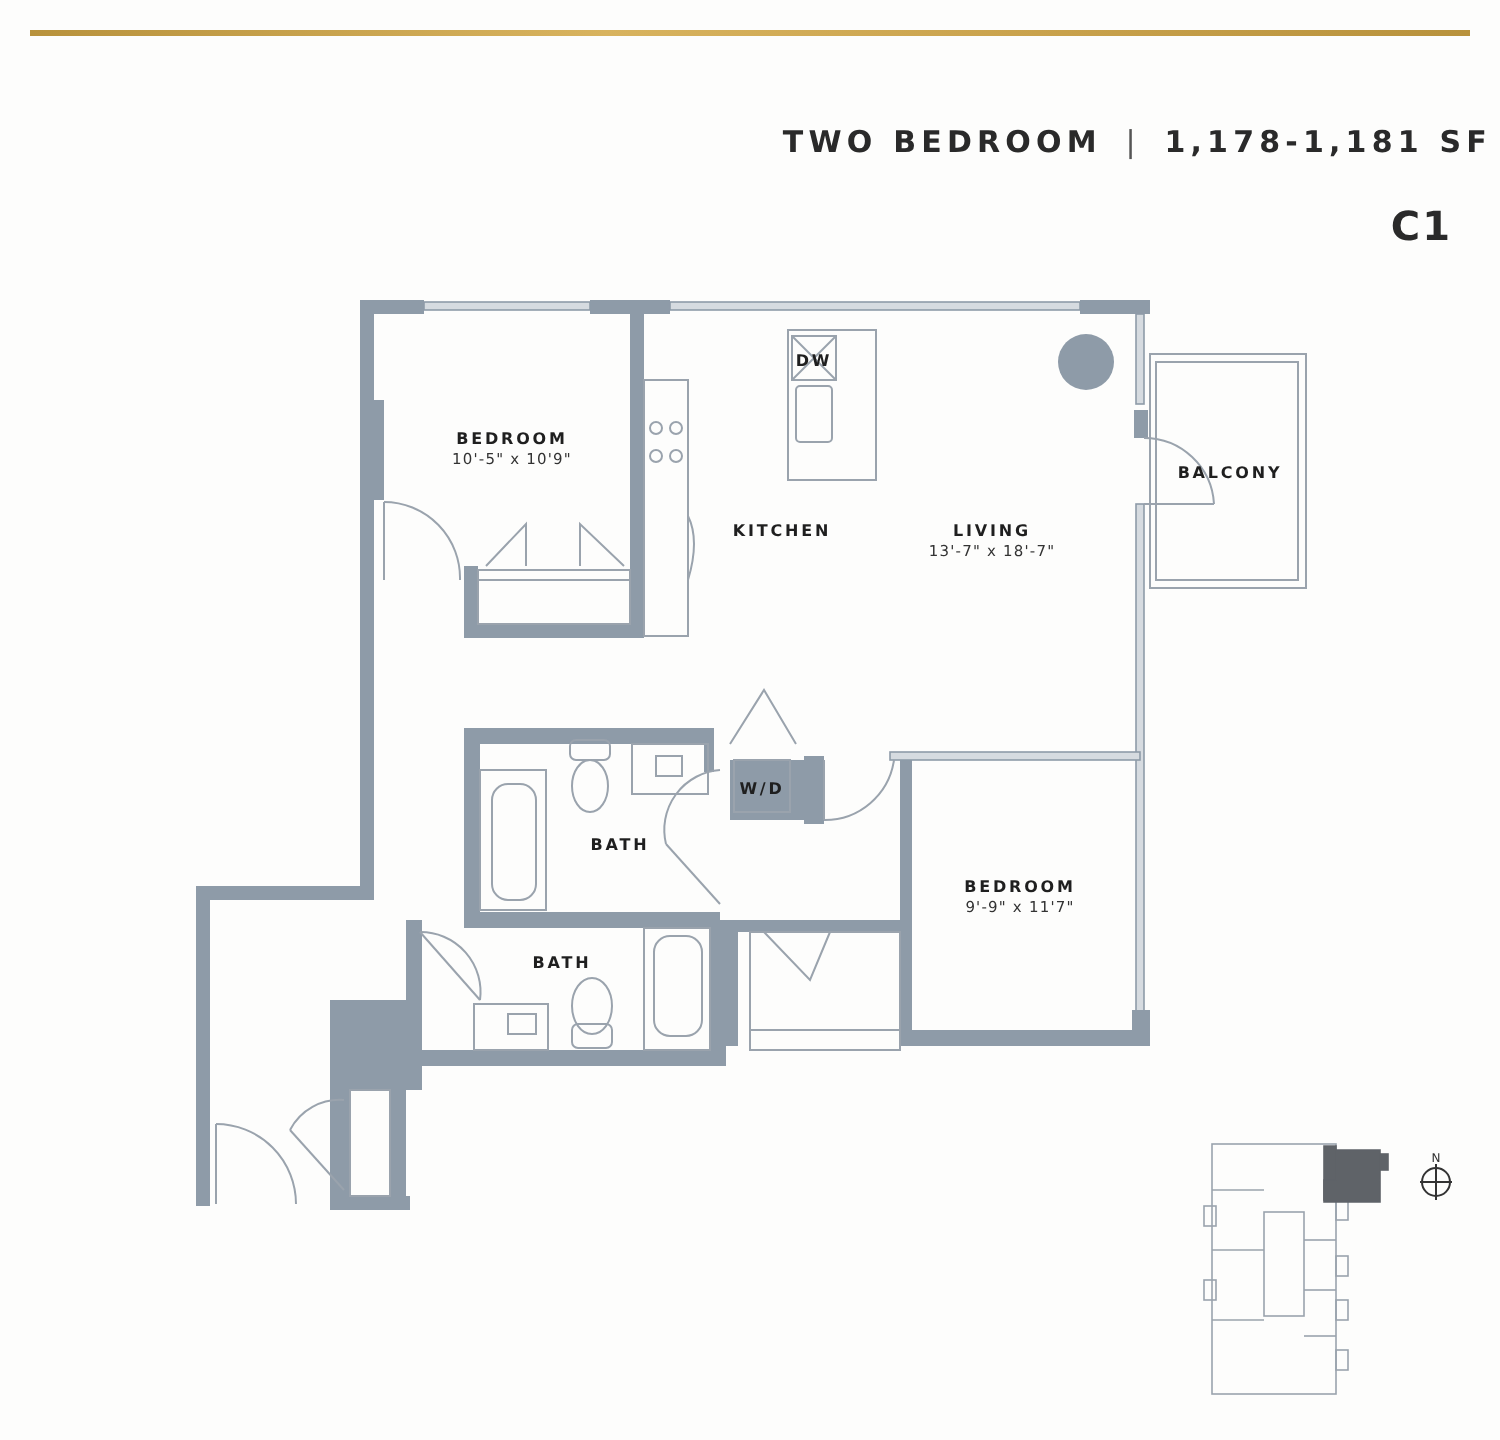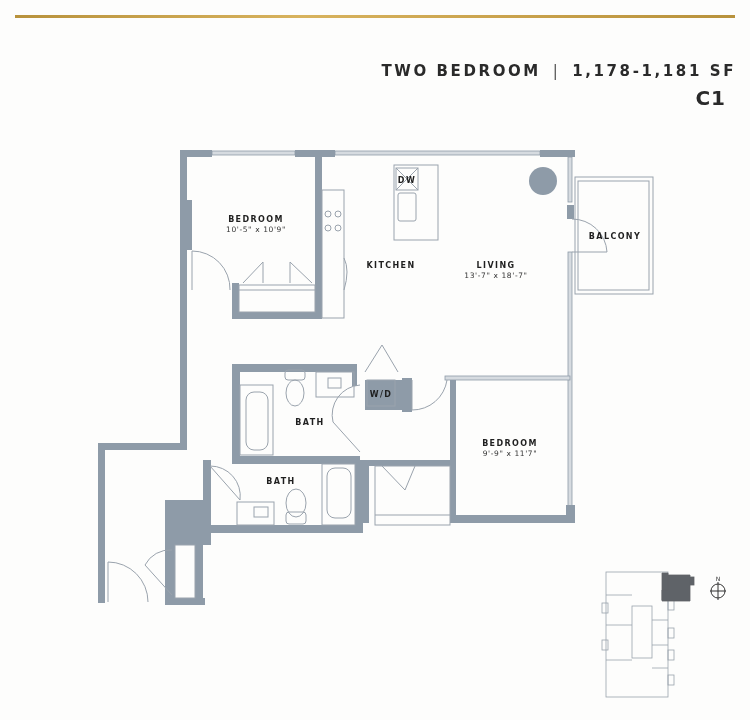--- a/index.html
+++ b/index.html
@@ -1,20 +1,20 @@
 <!DOCTYPE html>
 <html><head>
 <meta charset="utf-8">
 <style>
   html, body { margin:0; padding:0; }
   body { width:750px; height:720px; background:#fdfdfc; position:relative; overflow:hidden; font-family:"DejaVu Sans", sans-serif; }
   .goldline { position:absolute; left:15px; top:15px; width:720px; height:3px; background:linear-gradient(90deg,#b8923c,#d8b35e 40%,#c9a24c 70%,#b8923c); }
-  .title { position:absolute; right:14px; top:62px; font-size:15px; font-weight:bold; letter-spacing:2.6px; color:#2a2a2a; white-space:nowrap; }
+  .title { position:absolute; right:4px; top:62px; font-size:15px; font-weight:bold; letter-spacing:2.6px; color:#2a2a2a; white-space:nowrap; }
   .title .sep { font-weight:normal; color:#555; padding:0 4px; }
-  .unit { position:absolute; right:24px; top:86px; font-size:20px; font-weight:bold; letter-spacing:1px; color:#2a2a2a; }
+  .unit { position:absolute; right:24px; top:101px; font-size:20px; font-weight:bold; letter-spacing:1px; color:#2a2a2a; }
   svg.plan { position:absolute; left:0; top:0; }
   .lbl { font-family:"DejaVu Sans", sans-serif; font-weight:bold; font-size:8px; letter-spacing:1.4px; fill:#1f1f1f; }
   .dim { font-family:"DejaVu Sans", sans-serif; font-size:7.5px; letter-spacing:0.6px; fill:#333; }
 </style>
 </head>
 <body>
 
 <div class="goldline"></div>
 
 <div class="title">

